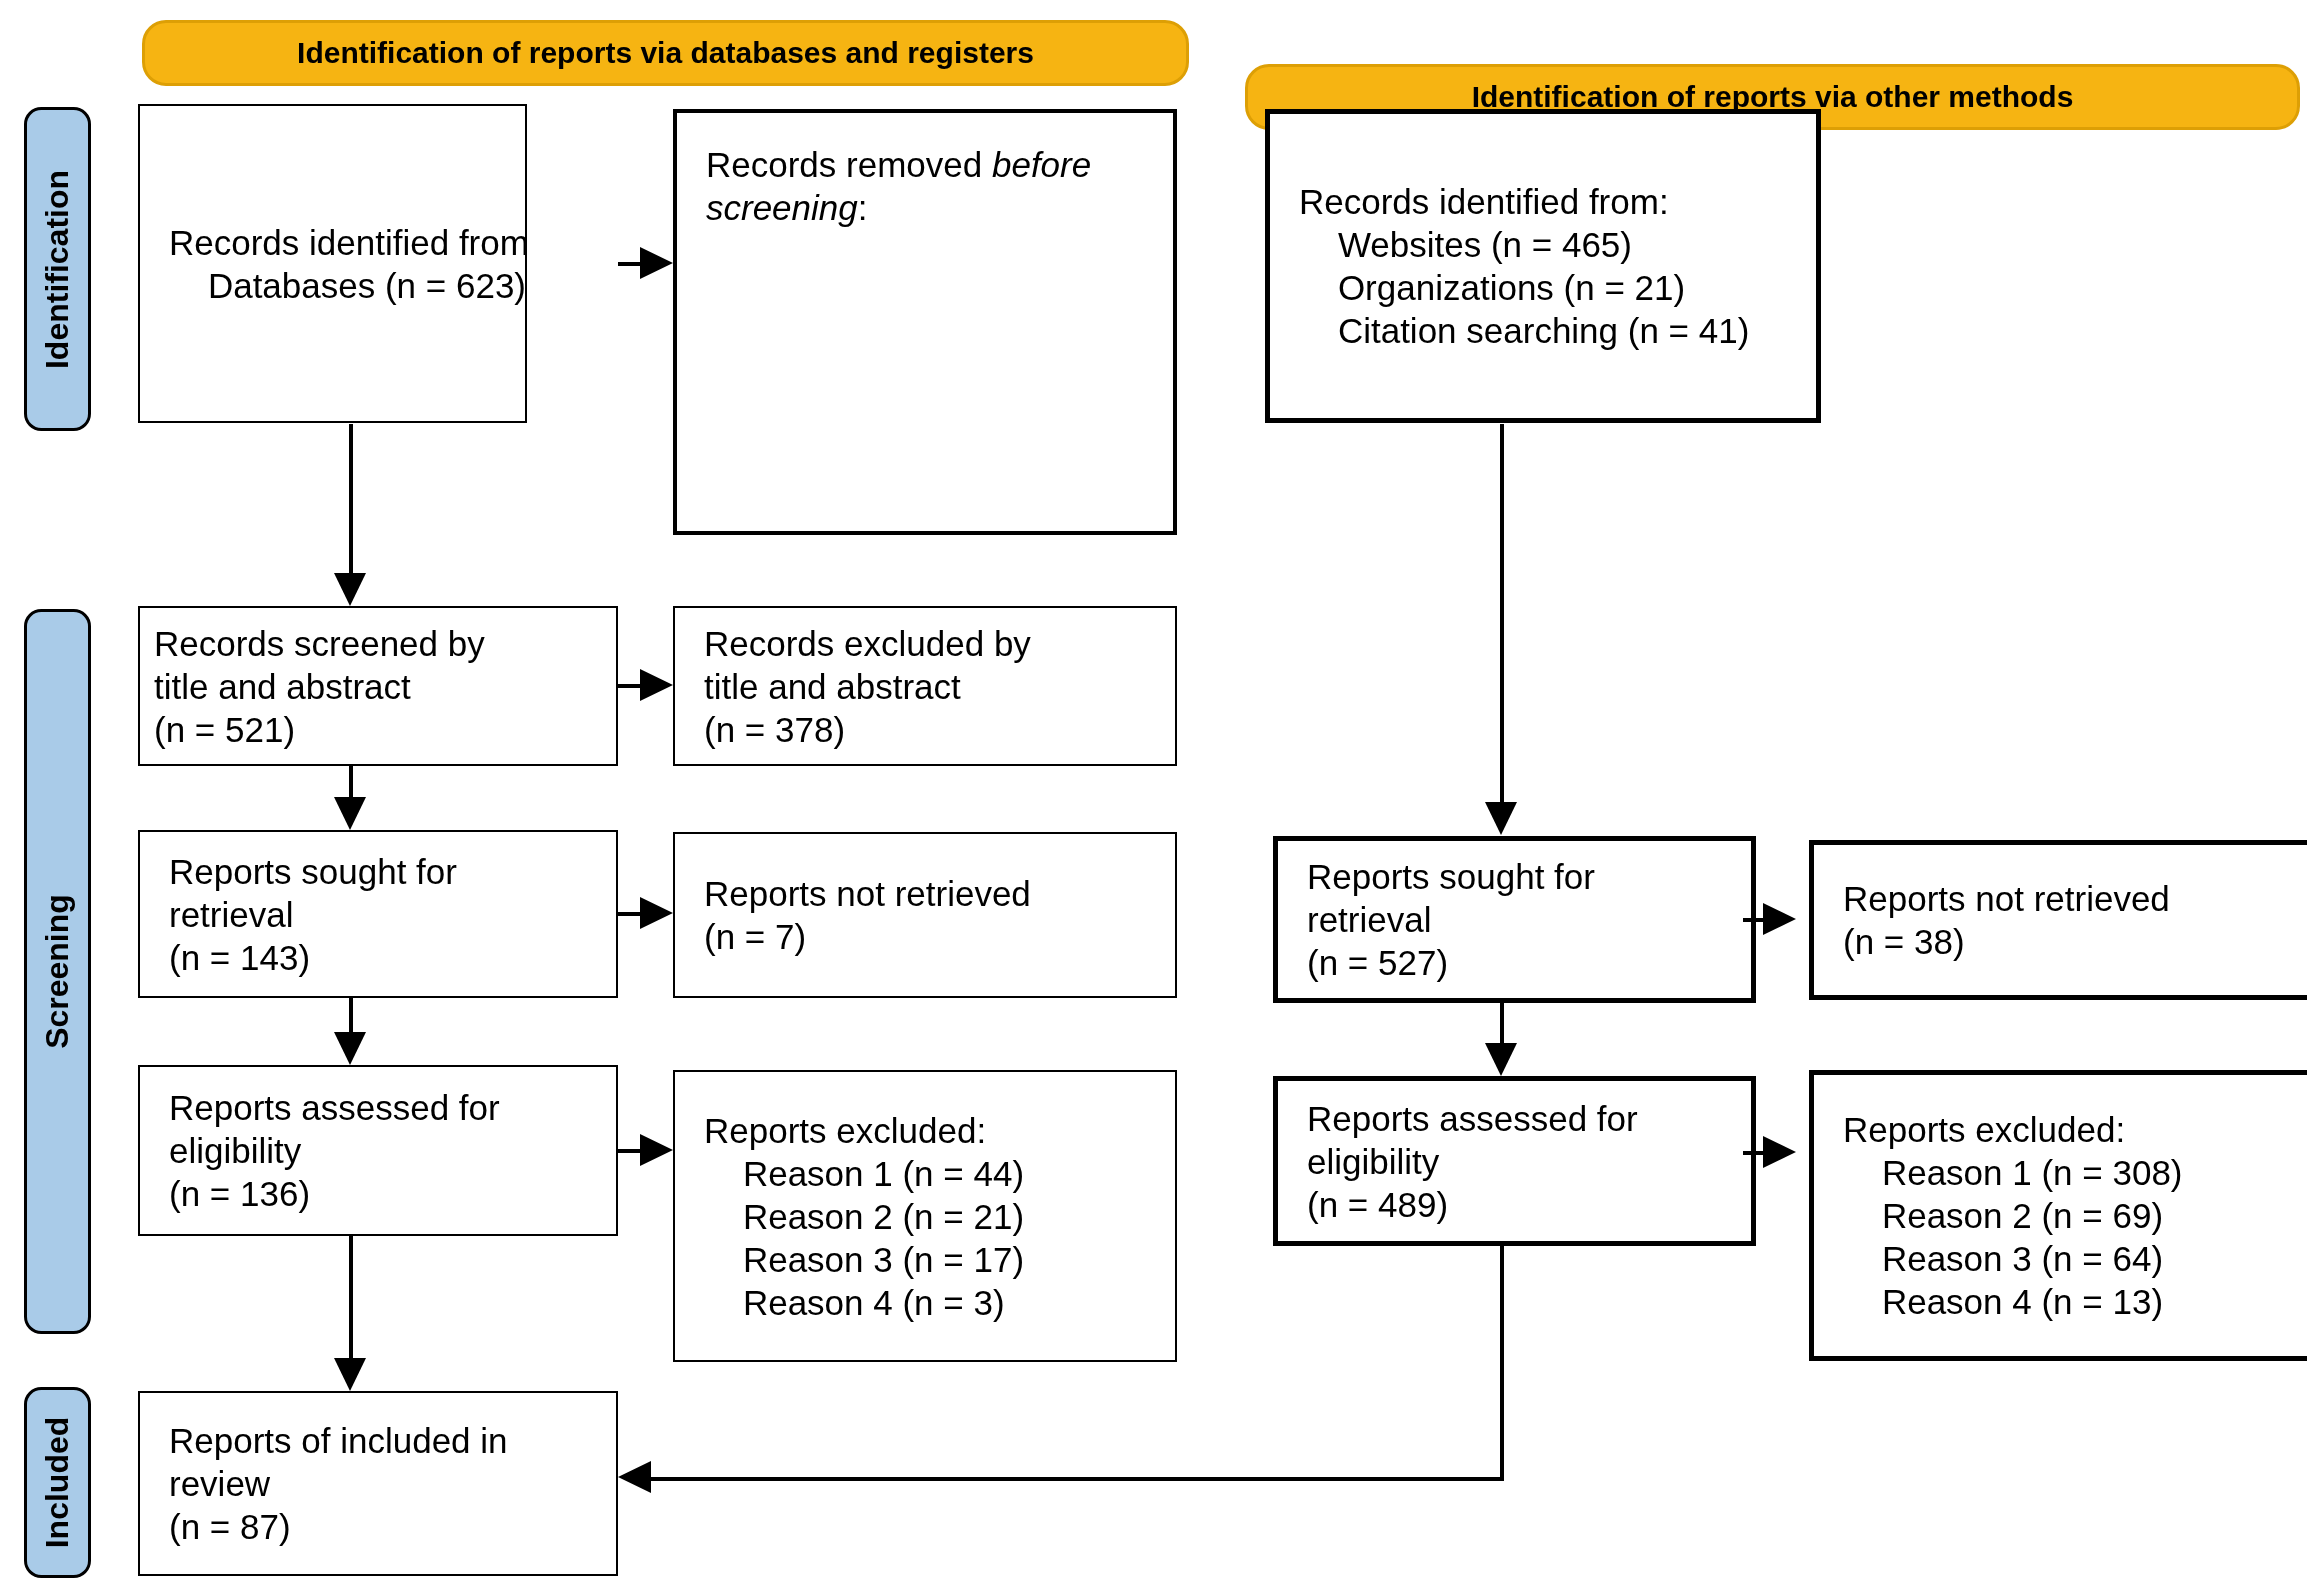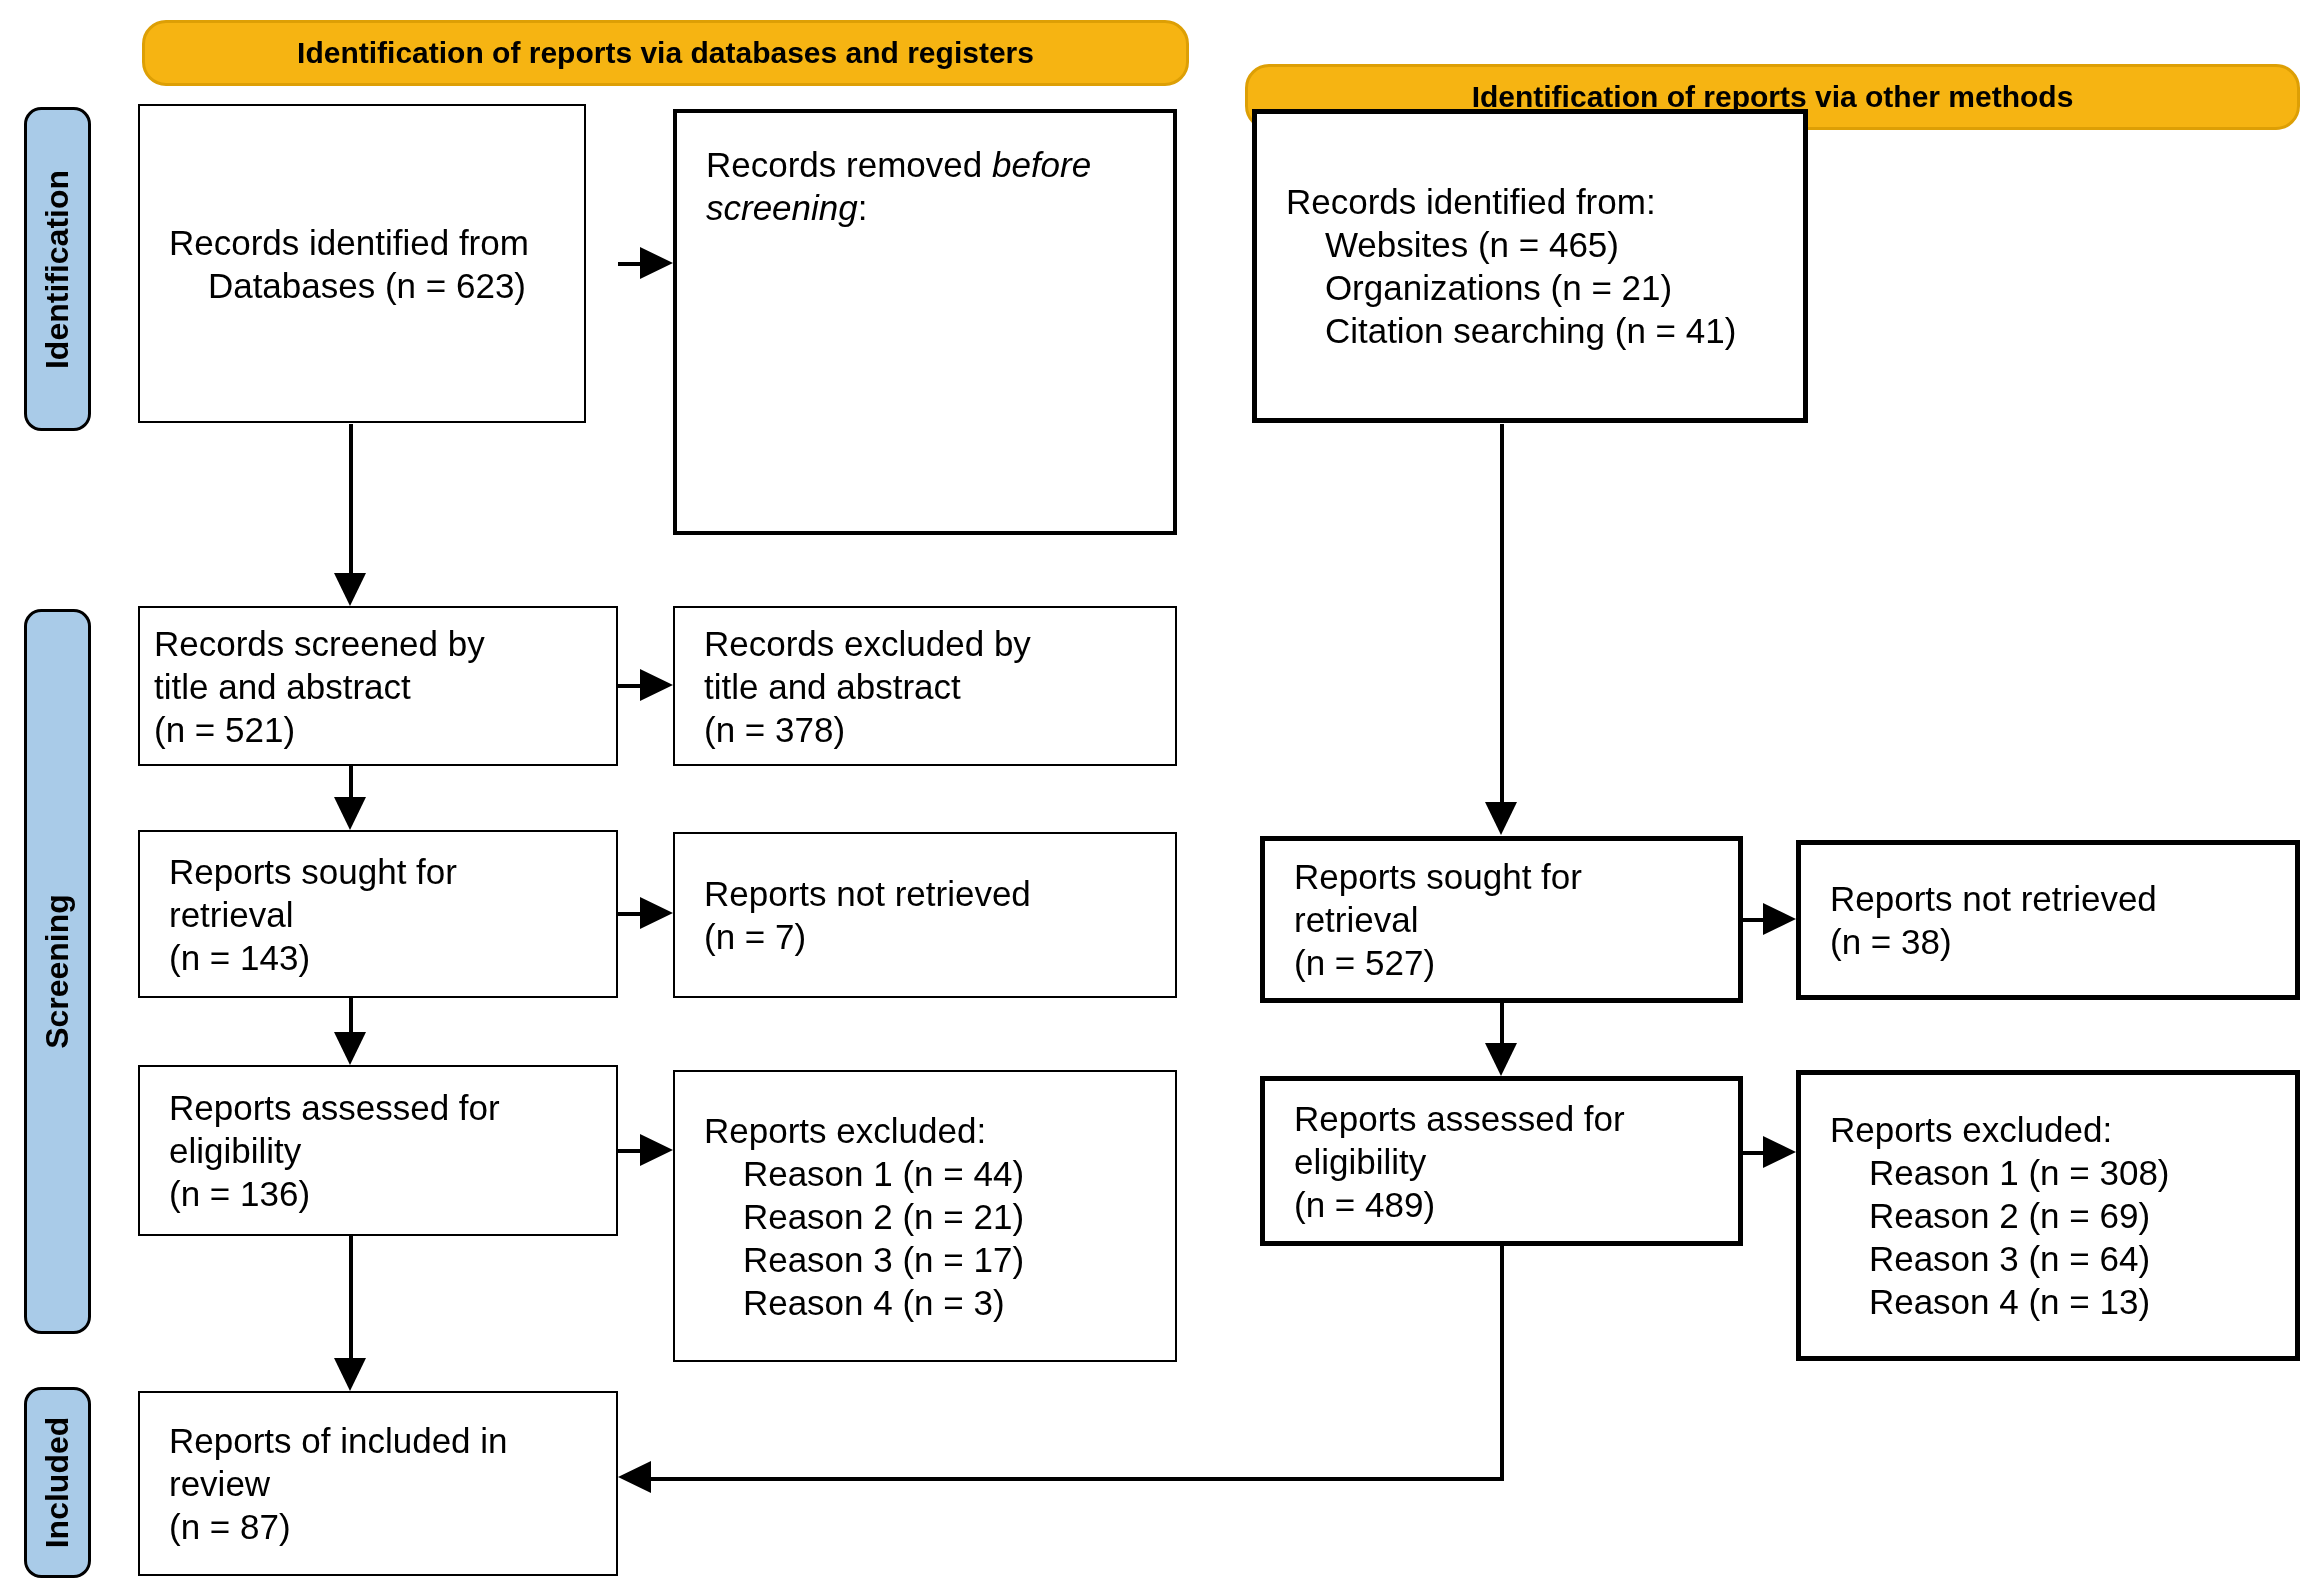--- a/index.html
+++ b/index.html
@@ -45,21 +45,21 @@
     border: 2.9px solid #000;
     box-sizing: border-box;
     display: flex;
     flex-direction: column;
     justify-content: center;
     align-items: flex-start;
     padding: 14.4px 20px 14.4px 29px;
     font-size: 35px;
     line-height: 43px;
   }
-  .box.thick  { border-width: 5px; }
+  .box.thick  { border-width: 5px; margin-left: 13px; }
   .box.medium { border-width: 4.3px; }
   .box.top-align { justify-content: flex-start; padding-top: 30px; }
   .pre { white-space: pre; }
   .it { font-style: italic; }
   .line { white-space: pre; }
   .aline { position: absolute; background: #000; }
   .head-right {
     position: absolute; width: 0; height: 0;
     border-top: 16.6px solid transparent;
     border-bottom: 16.6px solid transparent;
@@ -93,21 +93,21 @@
   <div class="stage" style="left:24px; top:107px; width:67px; height:324px;">
     <span>Identification</span>
   </div>
   <div class="stage" style="left:24px; top:609px; width:67px; height:725px;">
     <span>Screening</span>
   </div>
   <div class="stage" style="left:24px; top:1387px; width:67px; height:191px;">
     <span>Included</span>
   </div>
 
-  <div class="box pre" style="left:138px; top:104px; width:448px; height:319px;">Records identified from
+  <div class="box pre" style="left:138px; top:104px; width:389px; height:319px;">Records identified from
     Databases (n = 623)</div>
 
   <div class="box medium top-align" style="left:673px; top:109px; width:504px; height:426px;">
     <div class="line"><span>Records removed </span><span class="it">before</span></div>
     <div class="line"><span class="it">screening</span><span>:</span></div>
   </div>
 
   <div class="box pre" style="left:138px; top:606px; width:480px; height:160px;padding-left:14px;">Records screened by
 title and abstract
 (n = 521)</div>

